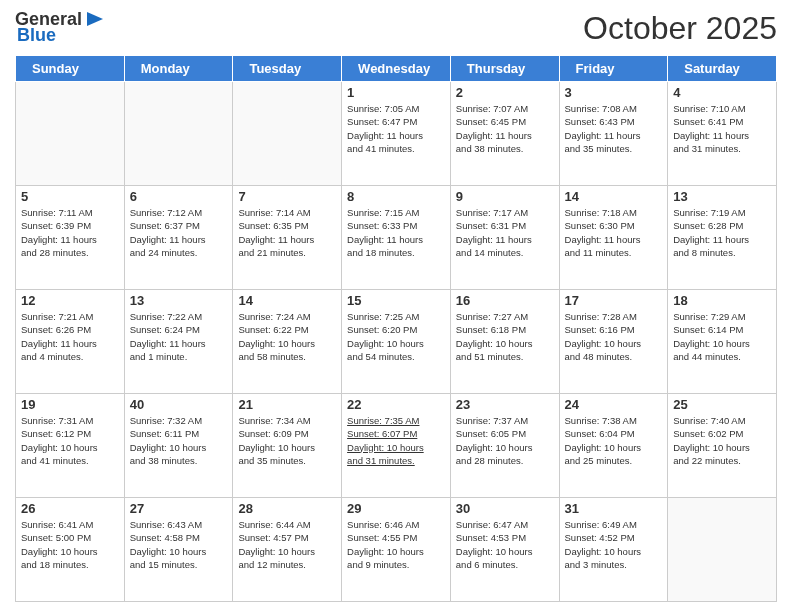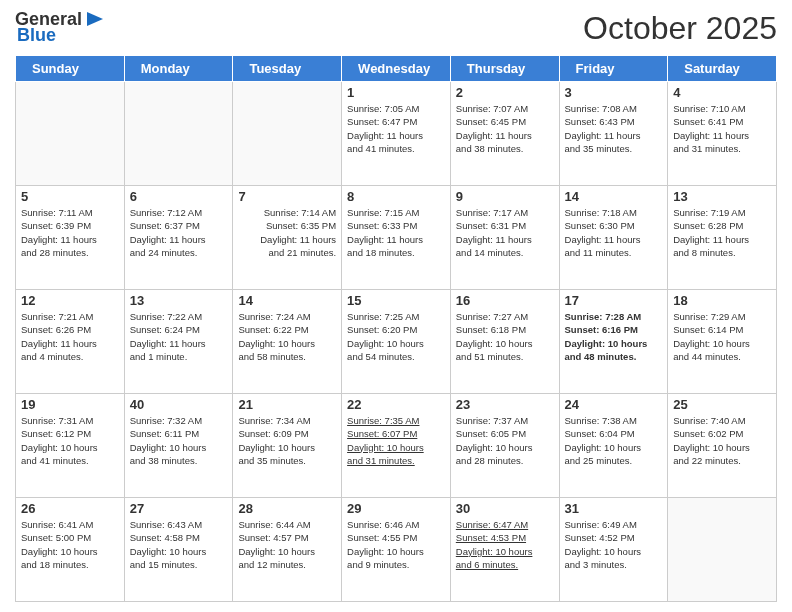--- a/index.html
+++ b/index.html
@@ -156,21 +156,21 @@
           </td>
           <td>
             <span class="day-number">6</span>
             <div class="day-info" style="white-space: pre-line;">Sunrise: 7:12 AM
 Sunset: 6:37 PM
 Daylight: 11 hours
 and 24 minutes.</div>
           </td>
           <td>
             <span class="day-number">7</span>
-            <div class="day-info" style="white-space: pre-line; text-align: right;">Sunrise: 7:14 AM
+            <div class="day-info" style="white-space: pre-line;">Sunrise: 7:14 AM
 Sunset: 6:35 PM
 Daylight: 11 hours
 and 21 minutes.</div>
           </td>
           <td>
             <span class="day-number">8</span>
             <div class="day-info" style="white-space: pre-line;">Sunrise: 7:15 AM
 Sunset: 6:33 PM
 Daylight: 11 hours
 and 18 minutes.</div>
@@ -228,21 +228,21 @@
           </td>
           <td>
             <span class="day-number">16</span>
             <div class="day-info" style="white-space: pre-line;">Sunrise: 7:27 AM
 Sunset: 6:18 PM
 Daylight: 10 hours
 and 51 minutes.</div>
           </td>
           <td>
             <span class="day-number">17</span>
-            <div class="day-info" style="white-space: pre-line; font-weight: bold;">Sunrise: 7:28 AM
+            <div class="day-info" style="white-space: pre-line;">Sunrise: 7:28 AM
 Sunset: 6:16 PM
 Daylight: 10 hours
 and 48 minutes.</div>
           </td>
           <td>
             <span class="day-number">18</span>
             <div class="day-info" style="white-space: pre-line;">Sunrise: 7:29 AM
 Sunset: 6:14 PM
 Daylight: 10 hours
 and 44 minutes.</div>
@@ -323,21 +323,21 @@
           </td>
           <td>
             <span class="day-number">29</span>
             <div class="day-info" style="white-space: pre-line;">Sunrise: 6:46 AM
 Sunset: 4:55 PM
 Daylight: 10 hours
 and 9 minutes.</div>
           </td>
           <td>
             <span class="day-number">30</span>
-            <div class="day-info" style="white-space: pre-line; text-decoration: underline;">Sunrise: 6:47 AM
+            <div class="day-info" style="white-space: pre-line;">Sunrise: 6:47 AM
 Sunset: 4:53 PM
 Daylight: 10 hours
 and 6 minutes.</div>
           </td>
           <td>
             <span class="day-number">31</span>
             <div class="day-info" style="white-space: pre-line;">Sunrise: 6:49 AM
 Sunset: 4:52 PM
 Daylight: 10 hours
 and 3 minutes.</div>

